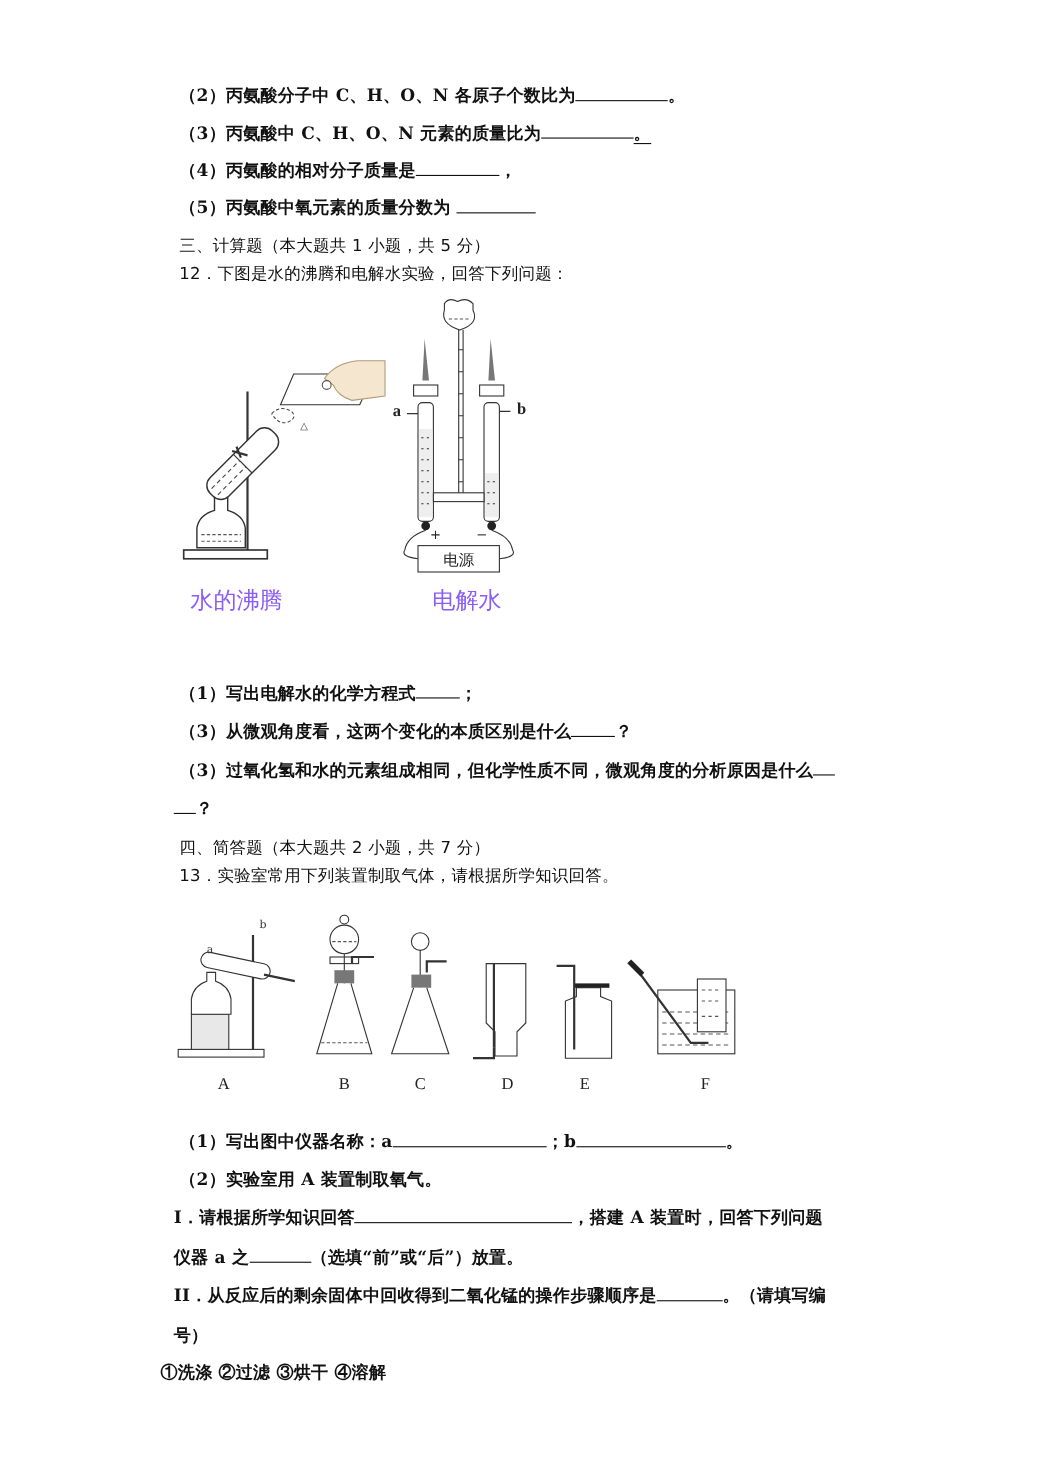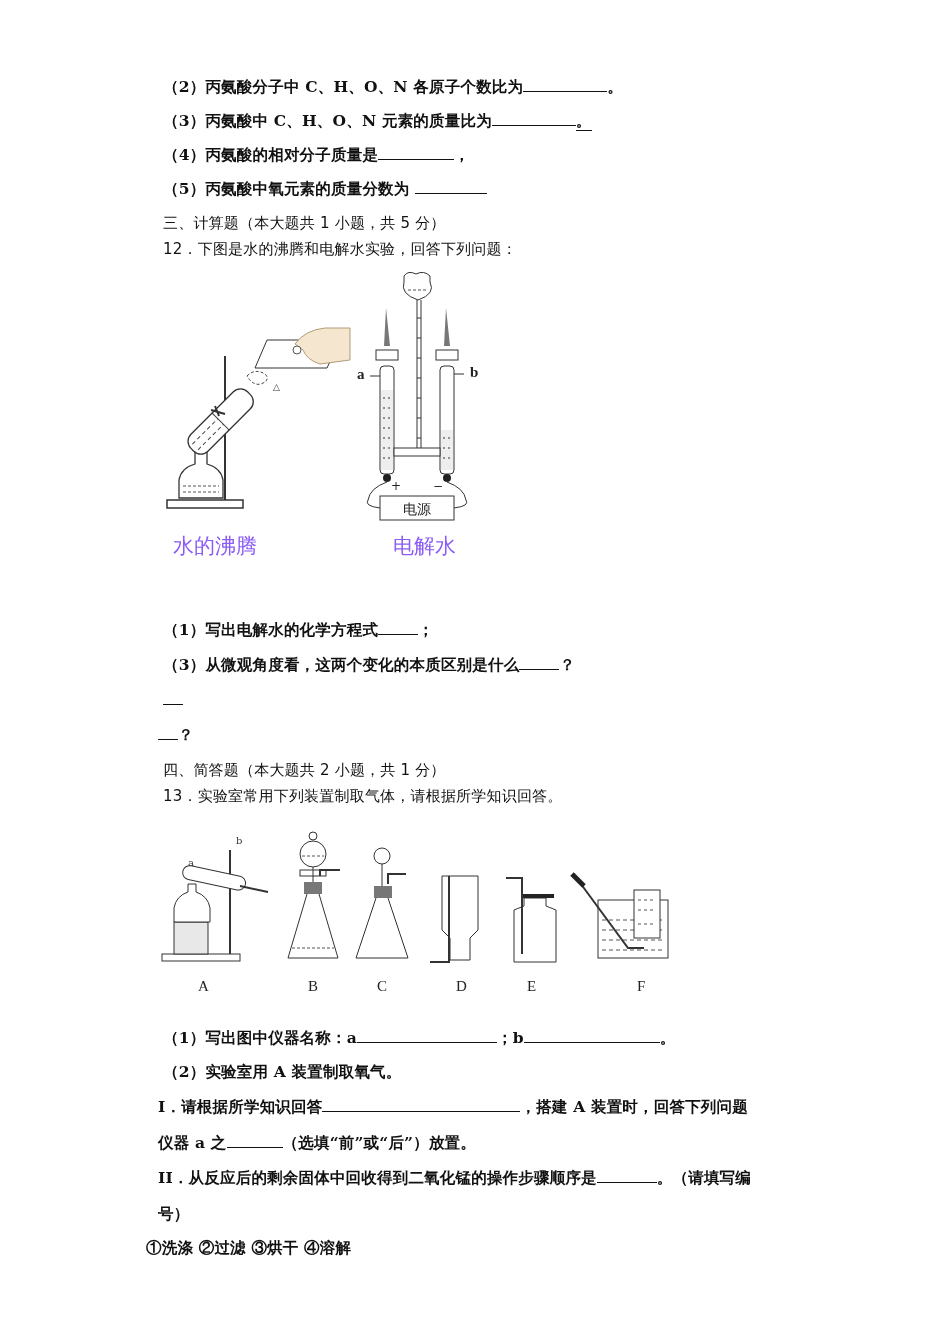--- a/index.html
+++ b/index.html
@@ -108,27 +108,27 @@
 <div class="label" style="left:470px;top:364px;font-weight:bold">b</div>
 <div class="cap" style="left:393px;top:532px">电解水</div>
 
 <div class="line" style="top:620px">
   <span>（1）写出电解水的化学方程式</span><span class="blank" style="width:40px"></span><span>；</span>
 </div>
 <div class="line" style="top:655px">
   <span>（3）从微观角度看，这两个变化的本质区别是什么</span><span class="blank" style="width:40px"></span><span>？</span>
 </div>
 <div class="line" style="top:690px">
-  <span class="blank" style="width:20px"></span>
+  <span>（3）过氧化氢和水的元素组成相同，但化学性质不同，微观角度的分析原因是什么</span><span class="blank" style="width:20px"></span>
 </div>
 <div class="line" style="top:725px;left:158px">
   <span class="blank" style="width:20px"></span><span>？</span>
 </div>
 
-<div class="line plain" style="top:761px">四、简答题（本大题共 2 小题，共 1 分）</div>
+<div class="line plain" style="top:761px">四、简答题（本大题共 2 小题，共 7 分）</div>
 <div class="line plain" style="top:787px">13．实验室常用下列装置制取气体，请根据所学知识回答。</div>
 
 <svg class="fig" style="left:160px;top:830px" width="520" height="140" viewBox="0 0 520 140">
 
   <rect x="2" y="124" width="78" height="7" fill="#fff" stroke="#333"></rect>
   <line x1="70" y1="20" x2="70" y2="124" stroke="#333" stroke-width="2"></line>
   <rect x="14" y="92" width="34" height="32" fill="#e8e8e8" stroke="#333"></rect>
   <path d="M14 78 Q16 66 28 62 L28 54 L36 54 L36 62 Q48 66 50 78 L50 92 L14 92 Z" fill="#fff" stroke="#333"></path>
   <g transform="rotate(12 50 48)">
       <rect x="22" y="40" width="64" height="14" rx="7" fill="#fff" stroke="#333"></rect>

